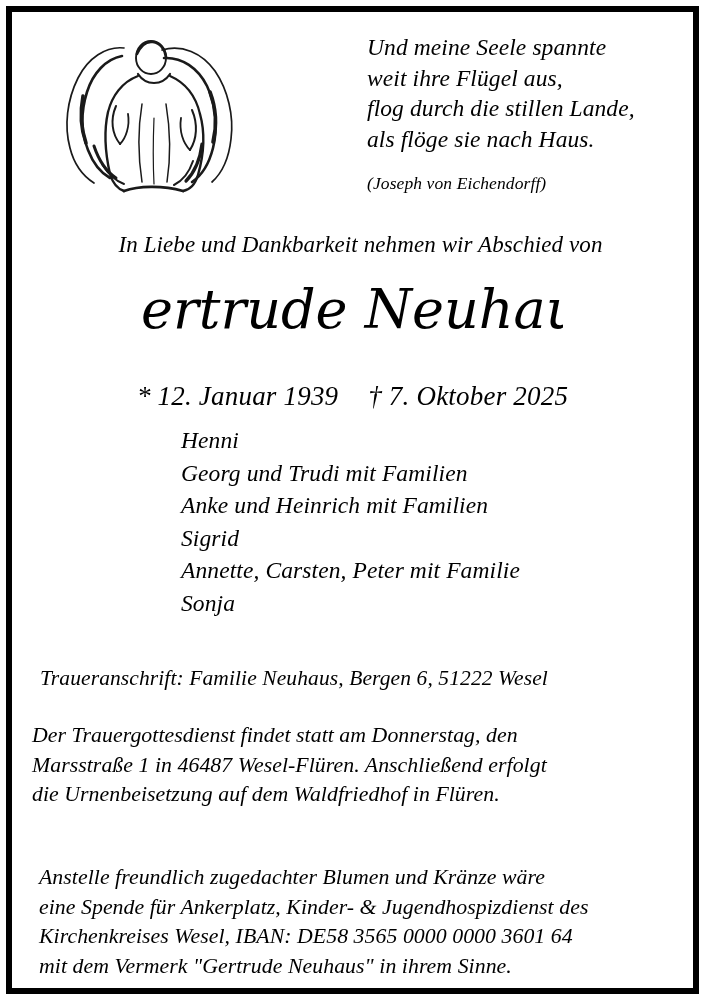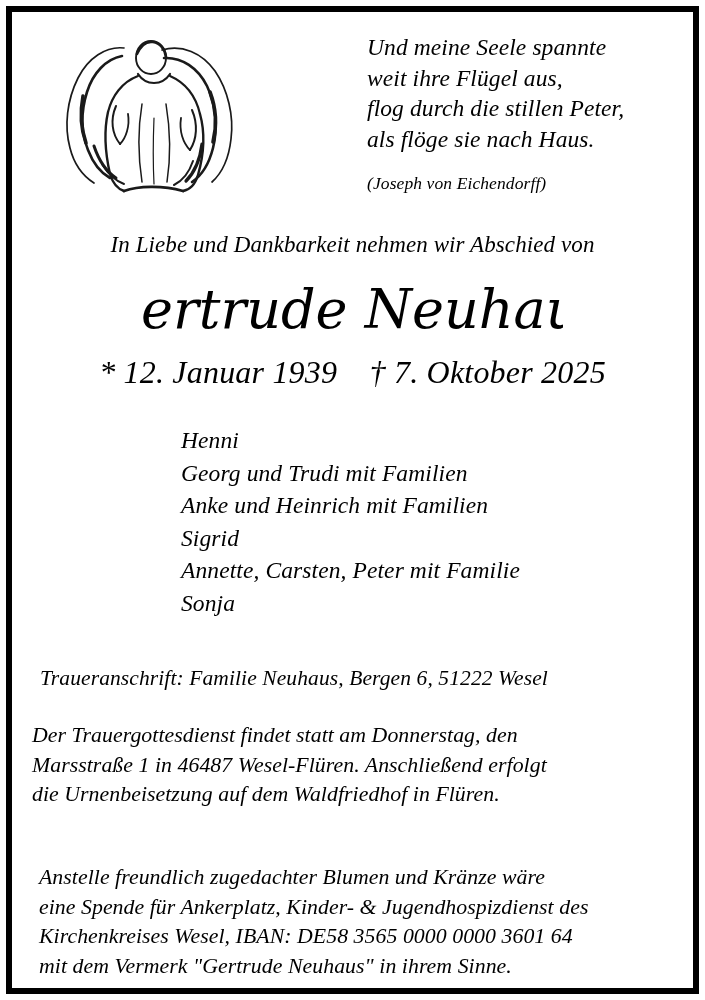--- a/index.html
+++ b/index.html
@@ -75,20 +75,21 @@
   .intro {
     position: absolute;
     left: 0;
     top: 218px;
     width: 100%;
     text-align: center;
     font-style: italic;
     font-size: 23px;
     line-height: 30px;
     letter-spacing: 0.1px;
+    padding-left: 8px;
   }
 
   
   .name {
     position: absolute;
     left: 0;
     top: 258px;
     width: 100%;
     text-align: center;
     height: 82px;
@@ -97,25 +98,25 @@
   .name-text {
     font-family: "DejaVu Serif", serif;
     font-style: italic;
     font-size: 54px;
   }
 
   
   .dates {
     position: absolute;
     left: 0;
-    top: 344px;
+    top: 368px;
     width: 100%;
     text-align: center;
     font-style: italic;
-    font-size: 32px;
+    font-size: 27px;
     line-height: 32px;
     letter-spacing: 0.2px;
   }
   .dates .sep { display: inline-block; width: 16px; }
 
   
   .mourners {
     position: absolute;
     left: 145px;
     top: 412px;
@@ -211,21 +212,21 @@
 
           <path d="M92 78 C88 102 88 130 92 156" stroke-width="1.5"></path>
           <path d="M116 78 C120 102 121 130 117 156" stroke-width="1.5"></path>
           <path d="M104 92 C103 116 103 138 104 158" stroke-width="1.2"></path>
         </svg>
       </div>
 
       <div class="verse">
         <div class="verse-line">Und meine Seele spannte</div>
         <div class="verse-line">weit ihre Flügel aus,</div>
-        <div class="verse-line">flog durch die stillen Peter,</div>
+        <div class="verse-line">flog durch die stillen Lande,</div>
         <div class="verse-line">als flöge sie nach Haus.</div>
         <div class="verse-author">(Joseph von Eichendorff)</div>
       </div>
 
     </div>
 
     <div class="intro">In Liebe und Dankbarkeit nehmen wir Abschied von</div>
 
     <div class="name">
       <svg viewBox="0 0 420 82" width="420" height="82" xmlns="http://www.w3.org/2000/svg">

